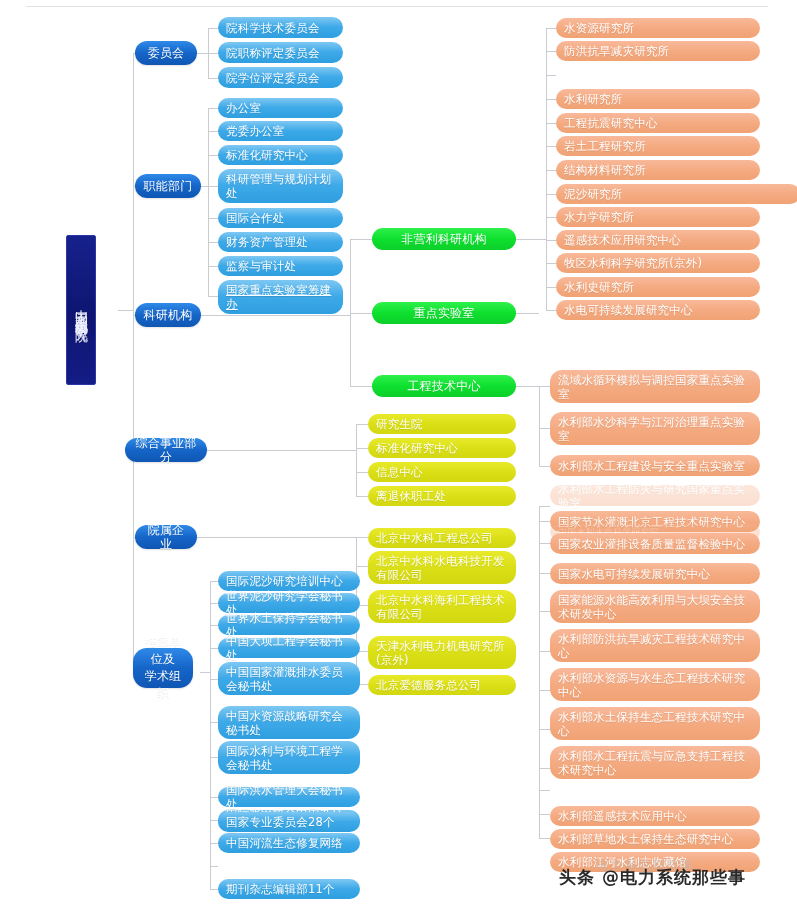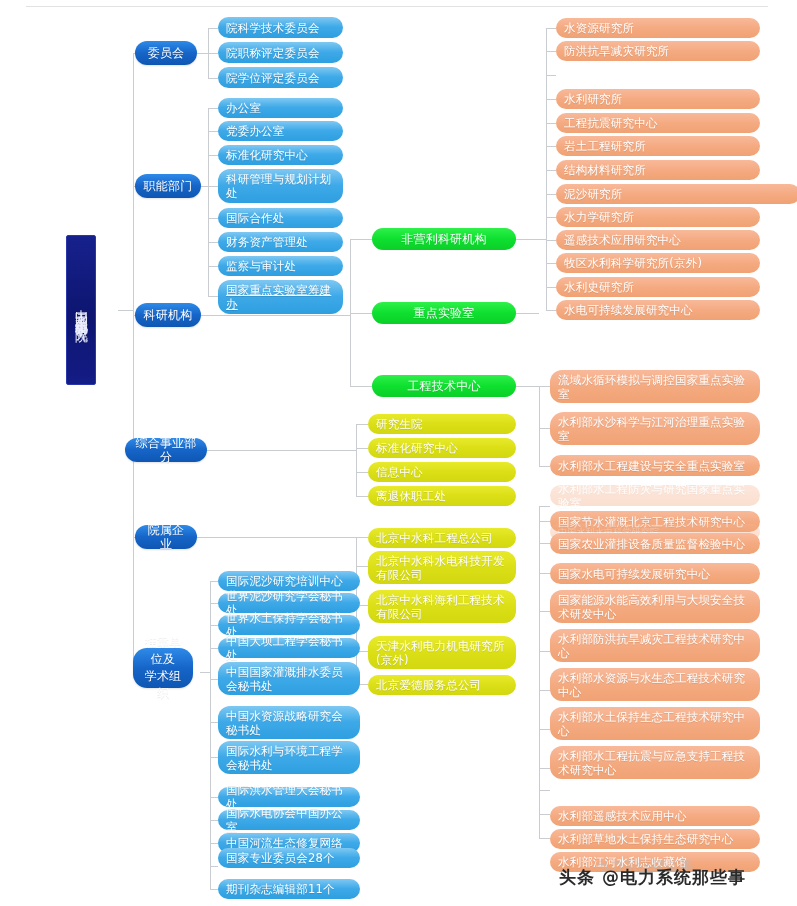--- a/index.html
+++ b/index.html
@@ -243,21 +243,21 @@
   <div class="node orange" style="left:556px;top:136px;width:204px;height:20px;">岩土工程研究所</div>
   <div class="node orange" style="left:556px;top:160px;width:204px;height:20px;">结构材料研究所</div>
   <div class="node orange" style="left:556px;top:184px;width:244px;height:20px;">泥沙研究所</div>
   <div class="node orange" style="left:556px;top:207px;width:204px;height:20px;">水力学研究所</div>
   <div class="node orange" style="left:556px;top:230px;width:204px;height:20px;">遥感技术应用研究中心</div>
   <div class="node orange" style="left:556px;top:253px;width:204px;height:20px;">牧区水利科学研究所(京外)</div>
   <div class="node orange" style="left:556px;top:277px;width:204px;height:20px;">水利史研究所</div>
   <div class="node orange" style="left:556px;top:300px;width:204px;height:20px;">水电可持续发展研究中心</div>
 
   <div class="node orange" style="left:550px;top:370px;width:210px;height:33px;">流域水循环模拟与调控国家重点实验室</div>
-  <div class="node orange" style="left:550px;top:412px;width:210px;height:33px;border-radius:14px;">水利部水沙科学与江河治理重点实验室</div>
+  <div class="node orange" style="left:550px;top:412px;width:210px;height:33px;">水利部水沙科学与江河治理重点实验室</div>
   <div class="node orange" style="left:550px;top:455px;width:210px;height:21px;">水利部水工程建设与安全重点实验室</div>
 
   <div class="node orange faded" style="left:550px;top:485px;width:210px;height:21px;">水利部水工程防灾与研究国家重点实验室</div>
 
   <div class="node orange" style="left:550px;top:511px;width:210px;height:21px;">国家节水灌溉北京工程技术研究中心</div>
   <div class="node orange faded" style="left:550px;top:524px;width:210px;height:16px;font-size:9px;">中国水利水电科学研究院</div>
   <div class="node orange" style="left:550px;top:533px;width:210px;height:21px;">国家农业灌排设备质量监督检验中心</div>
   <div class="node orange" style="left:550px;top:563px;width:210px;height:21px;">国家水电可持续发展研究中心</div>
   <div class="node orange" style="left:550px;top:590px;width:210px;height:33px;">国家能源水能高效利用与大坝安全技术研发中心</div>
   <div class="node orange" style="left:550px;top:629px;width:210px;height:33px;">水利部防洪抗旱减灾工程技术研究中心</div>
@@ -282,19 +282,19 @@
   <div class="node lblue" style="left:218px;top:571px;width:142px;height:20px;">国际泥沙研究培训中心</div>
   <div class="node lblue" style="left:218px;top:593px;width:142px;height:20px;">世界泥沙研究学会秘书处</div>
   <div class="node lblue" style="left:218px;top:615px;width:142px;height:20px;">世界水土保持学会秘书处</div>
   <div class="node lblue" style="left:218px;top:638px;width:142px;height:20px;">中国大坝工程学会秘书处</div>
   <div class="node lblue" style="left:218px;top:662px;width:142px;height:33px;">中国国家灌溉排水委员会秘书处</div>
   <div class="node lblue" style="left:218px;top:706px;width:142px;height:33px;">中国水资源战略研究会秘书处</div>
   <div class="node lblue" style="left:218px;top:741px;width:142px;height:33px;">国际水利与环境工程学会秘书处</div>
   <div class="node lblue" style="left:218px;top:787px;width:142px;height:20px;">国际洪水管理大会秘书处</div>
   <div class="node lblue" style="left:218px;top:810px;width:142px;height:20px;">国际水电协会中国办公室</div>
   <div class="node lblue" style="left:218px;top:833px;width:142px;height:20px;">中国河流生态修复网络</div>
-  <div class="node lblue" style="left:218px;top:848px;width:142px;height:20px;">国家专业委员会28个</div>
+  <div class="node lblue" style="left:218px;top:812px;width:142px;height:20px;">国家专业委员会28个</div>
   <div class="node lblue" style="left:218px;top:879px;width:142px;height:20px;">期刊杂志编辑部11个</div>
 
   <div class="wm-ghost" style="left:596px;top:857px;">电力系统那些事</div>
   <div class="watermark" style="left:559px;top:866px;">头条 @电力系统那些事</div>
 
 </div>
 
 </body></html>

